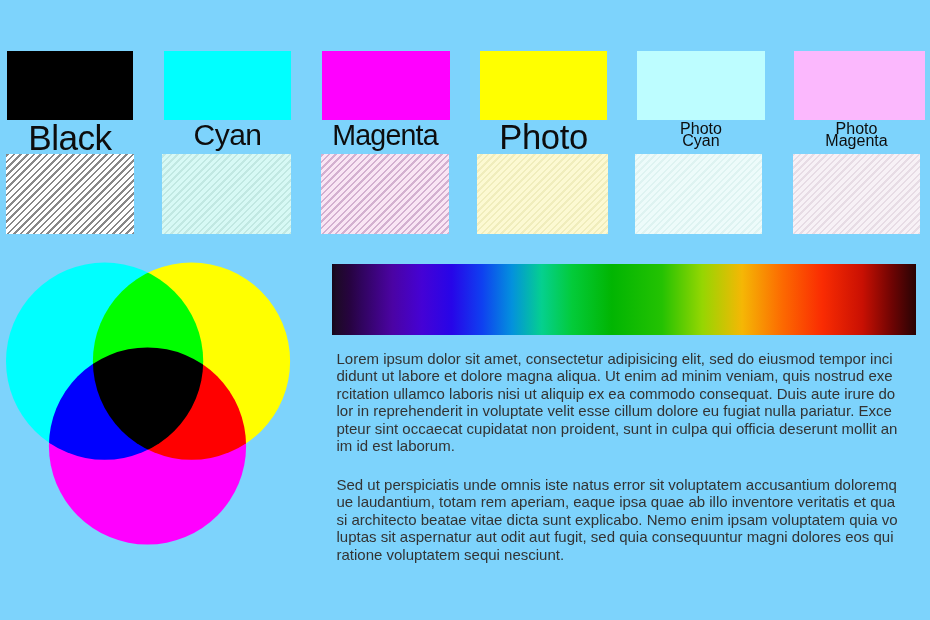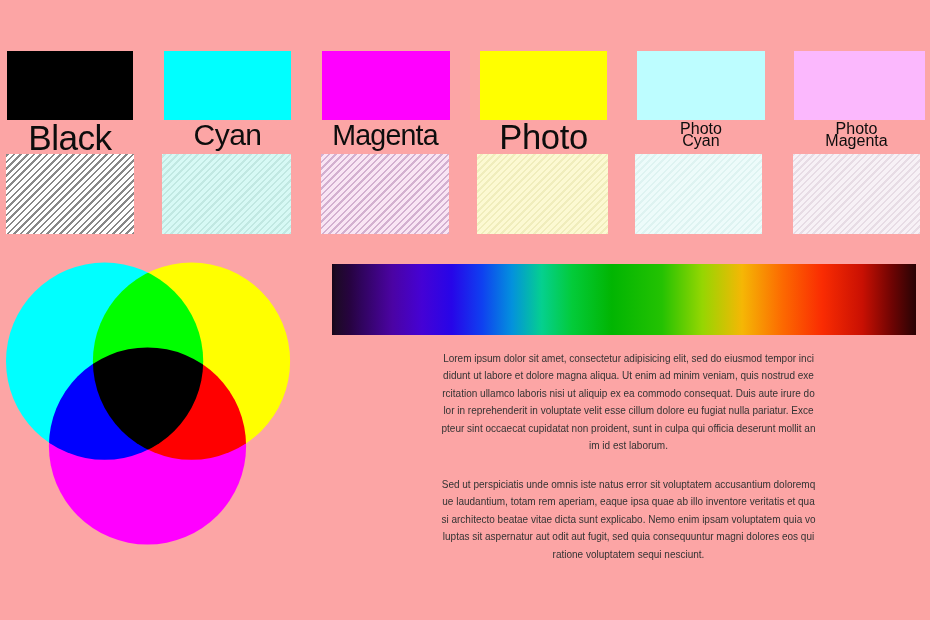--- a/index.html
+++ b/index.html
@@ -1,37 +1,37 @@
 <!DOCTYPE html>
 <html><head>
 <meta charset="utf-8">
 <title>CMYK Colour Test Page</title>
 <style>
   html,body{margin:0;padding:0;}
   body{width:930px;height:620px;background:#ffffff;overflow:hidden;
        font-family:"Liberation Sans",sans-serif;}
-  .page{position:relative;width:930px;height:620px;background:#fca5a5;}
+  .page{position:relative;width:930px;height:620px;background:#7dd3fc;}
 
   
   .swatch-row{position:absolute;left:0;top:0;width:930px;height:240px;}
   .swatch-col{position:absolute;top:51px;}
   .solid-chip{position:absolute;left:0;top:0;}
   .chip-label{position:absolute;left:0;width:100%;text-align:center;
               color:#0d0d0d;white-space:pre-line;line-height:1.02;}
   .hatch-chip{position:absolute;left:0;}
 
   
   .venn{position:absolute;}
 
   
   .spectrum-bar{position:absolute;}
 
   
-  .copy{position:absolute;color:#333333;font-size:10px;line-height:17.6px;
-        text-align:center;letter-spacing:0px;word-break:break-all;
+  .copy{position:absolute;color:#333333;font-size:15px;line-height:17.6px;
+        text-align:left;letter-spacing:0px;word-break:break-all;
         overflow-wrap:anywhere;hyphens:none;white-space:pre;}
   .copy-line{white-space:pre;}
 </style>
 </head>
 <body>
 
 <div class="page">
 
   <div class="swatch-row">
 

